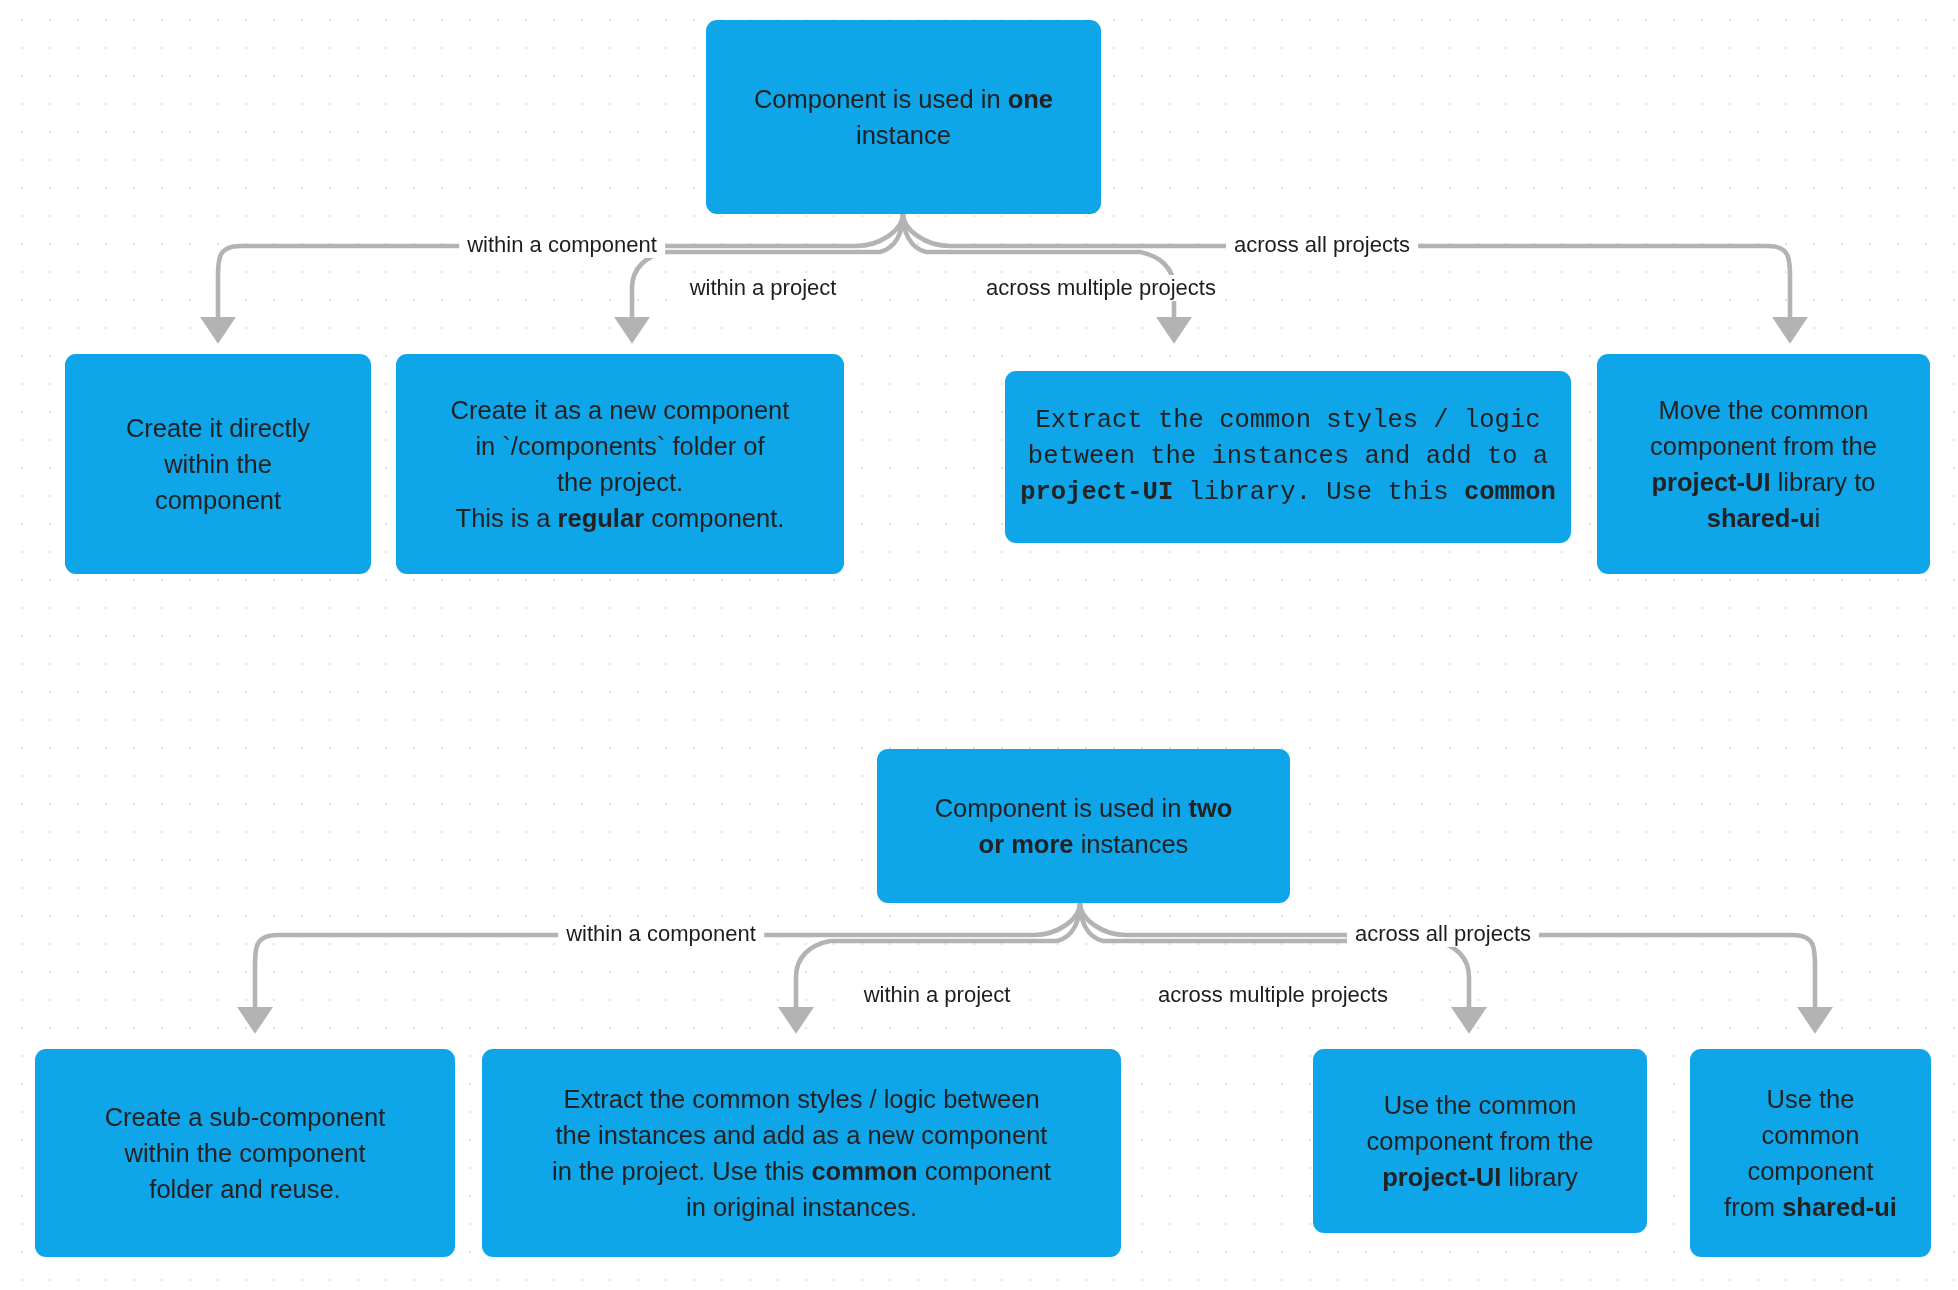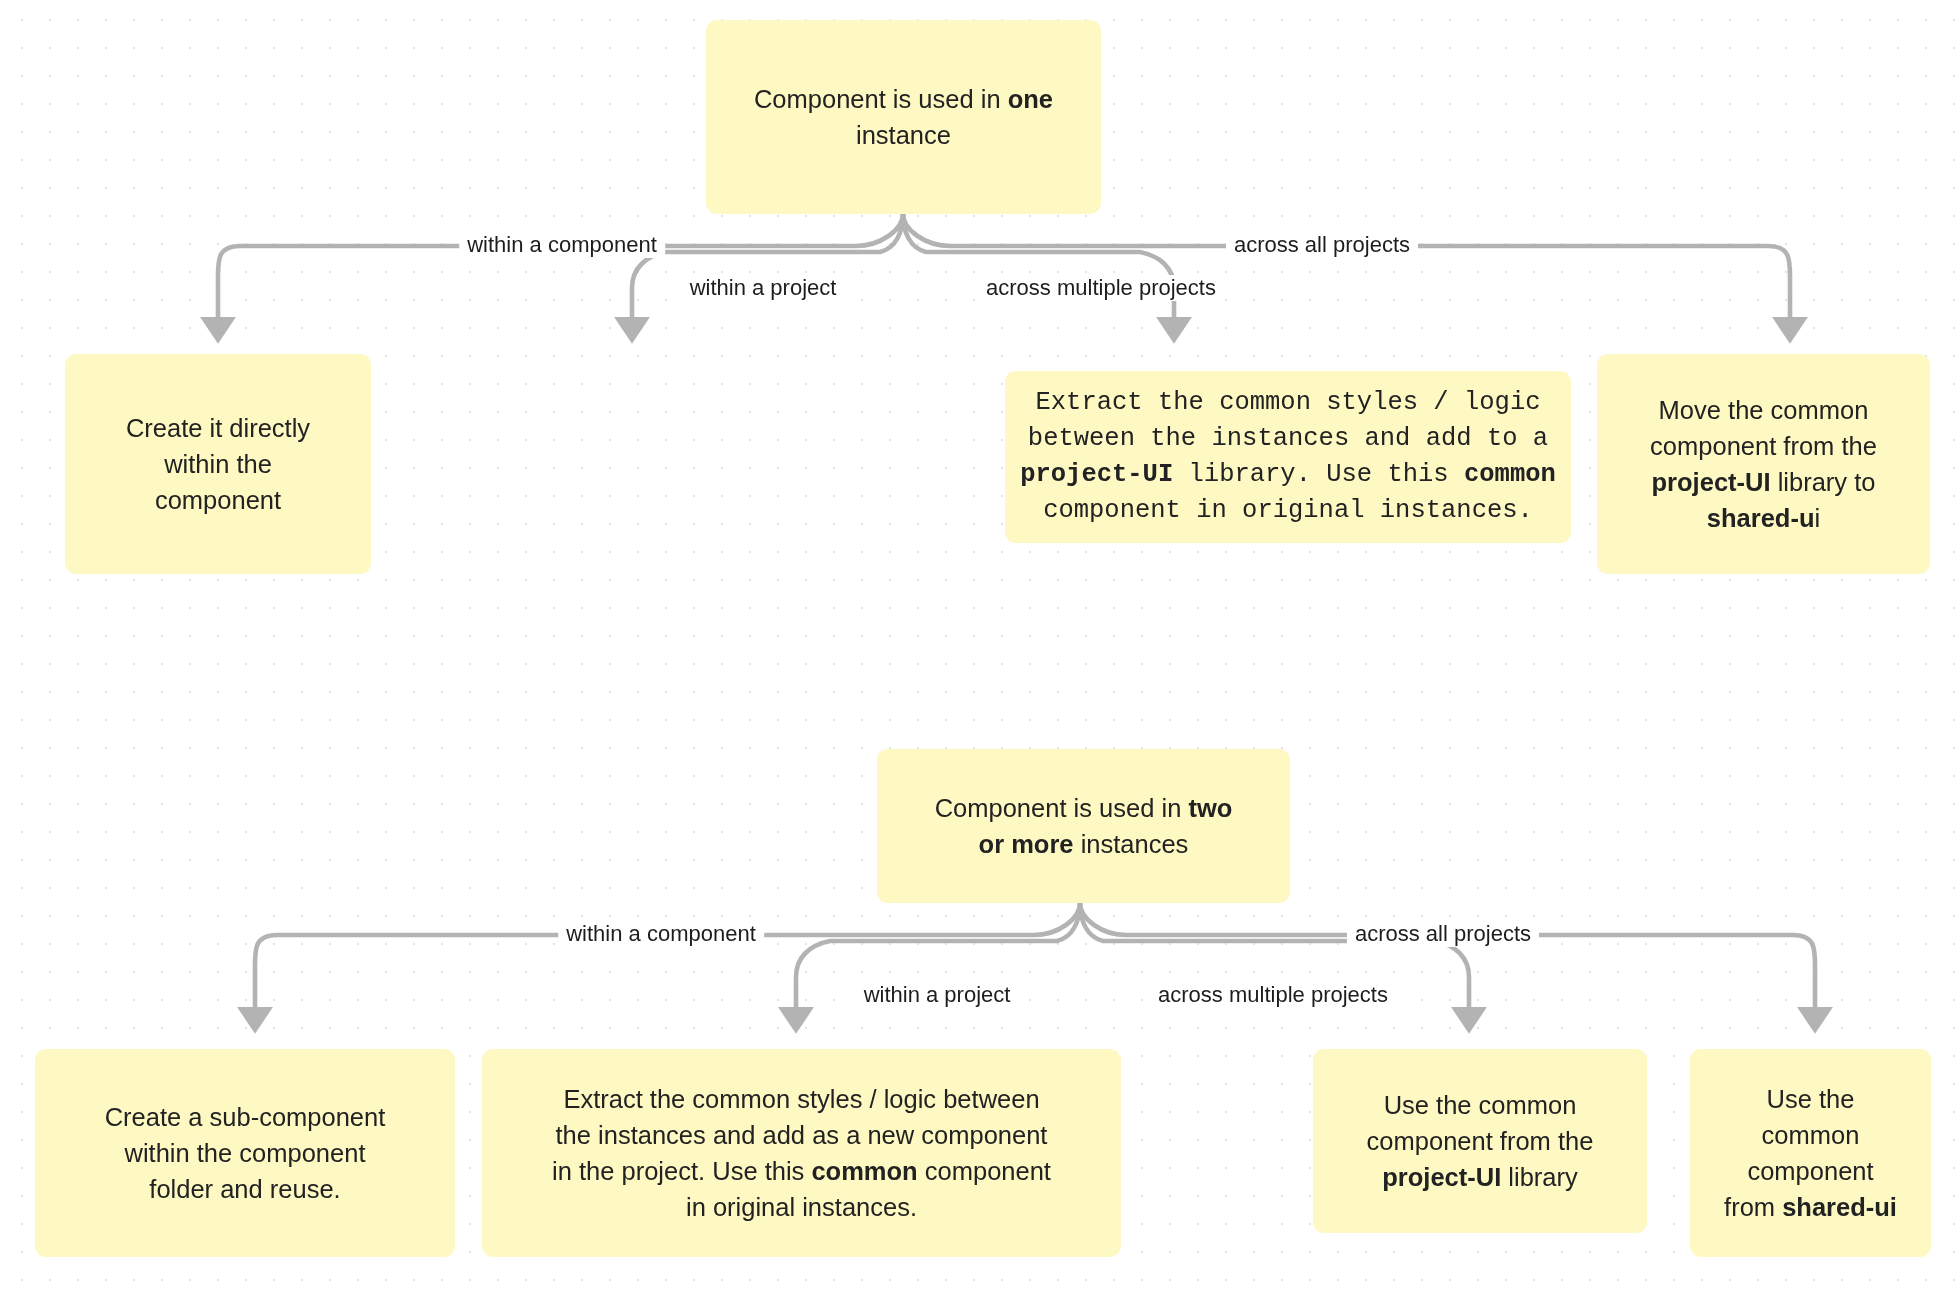--- a/index.html
+++ b/index.html
@@ -17,21 +17,21 @@
     position: relative;
   }
   #canvas { position: absolute; inset: 0; }
   svg.edges {
     position: absolute; left: 0; top: 0;
     width: 1958px; height: 1290px;
     pointer-events: none;
   }
   .node {
     position: absolute;
-    background: #fef9c3;
+    background: #0ea5e9;
     border-radius: 11px;
     display: flex;
     align-items: center;
     justify-content: center;
     text-align: center;
     color: #222222;
     font-size: 25.5px;
     line-height: 1.42;
     padding: 10px 14px;
   }
@@ -81,22 +81,25 @@
   </div>
 
   <div class="edge-label" style="left:562px; top:245px;">within a component</div>
   <div class="edge-label" style="left:763px; top:288px;">within a project</div>
   <div class="edge-label" style="left:1101px; top:288px;">across multiple projects</div>
   <div class="edge-label" style="left:1322px; top:245px;">across all projects</div>
 
   <div class="node" style="left:65px; top:354px; width:306px; height:220px;">
     <span class="txt"><span>Create it directly</span><br><span>within the</span><br><span>component</span></span>
   </div>
+  <div class="node" style="left:396px; top:354px; width:448px; height:220px;">
+    <span class="txt"><span>Create it as a new component</span><br><span>in `/components` folder of</span><br><span>the project.</span><br><span>This is a </span><b>regular</b><span> component.</span></span>
+  </div>
   <div class="node" style="left:1005px; top:371px; width:566px; height:172px;font-family:Liberation Mono, monospace;">
-    <span class="txt"><span>Extract the common styles / logic</span><br><span>between the instances and add to a</span><br><b>project-UI</b><span> library. Use this </span><b>common</b><br><span>component in original instances.</span></span>
+    <span class="txt"><span>Extract the common styles / logic</span><br><span>between the instances and add to a</span><br><b>project-UI</b><span> library. Use this </span><b>common</b><br></span>
   </div>
   <div class="node" style="left:1597px; top:354px; width:333px; height:220px;">
     <span class="txt"><span>Move the common</span><br><span>component from the</span><br><b>project-UI</b><span> library to</span><br><b>shared-u</b><span>i</span></span>
   </div>
 
   <div class="node" style="left:868px; top:749px; width:413px; height:154px;margin-left:9px;">
     <span class="txt">
       <span>Component is used in </span><b>two</b><br>
       <b>or more</b><span> instances</span>
     </span>

